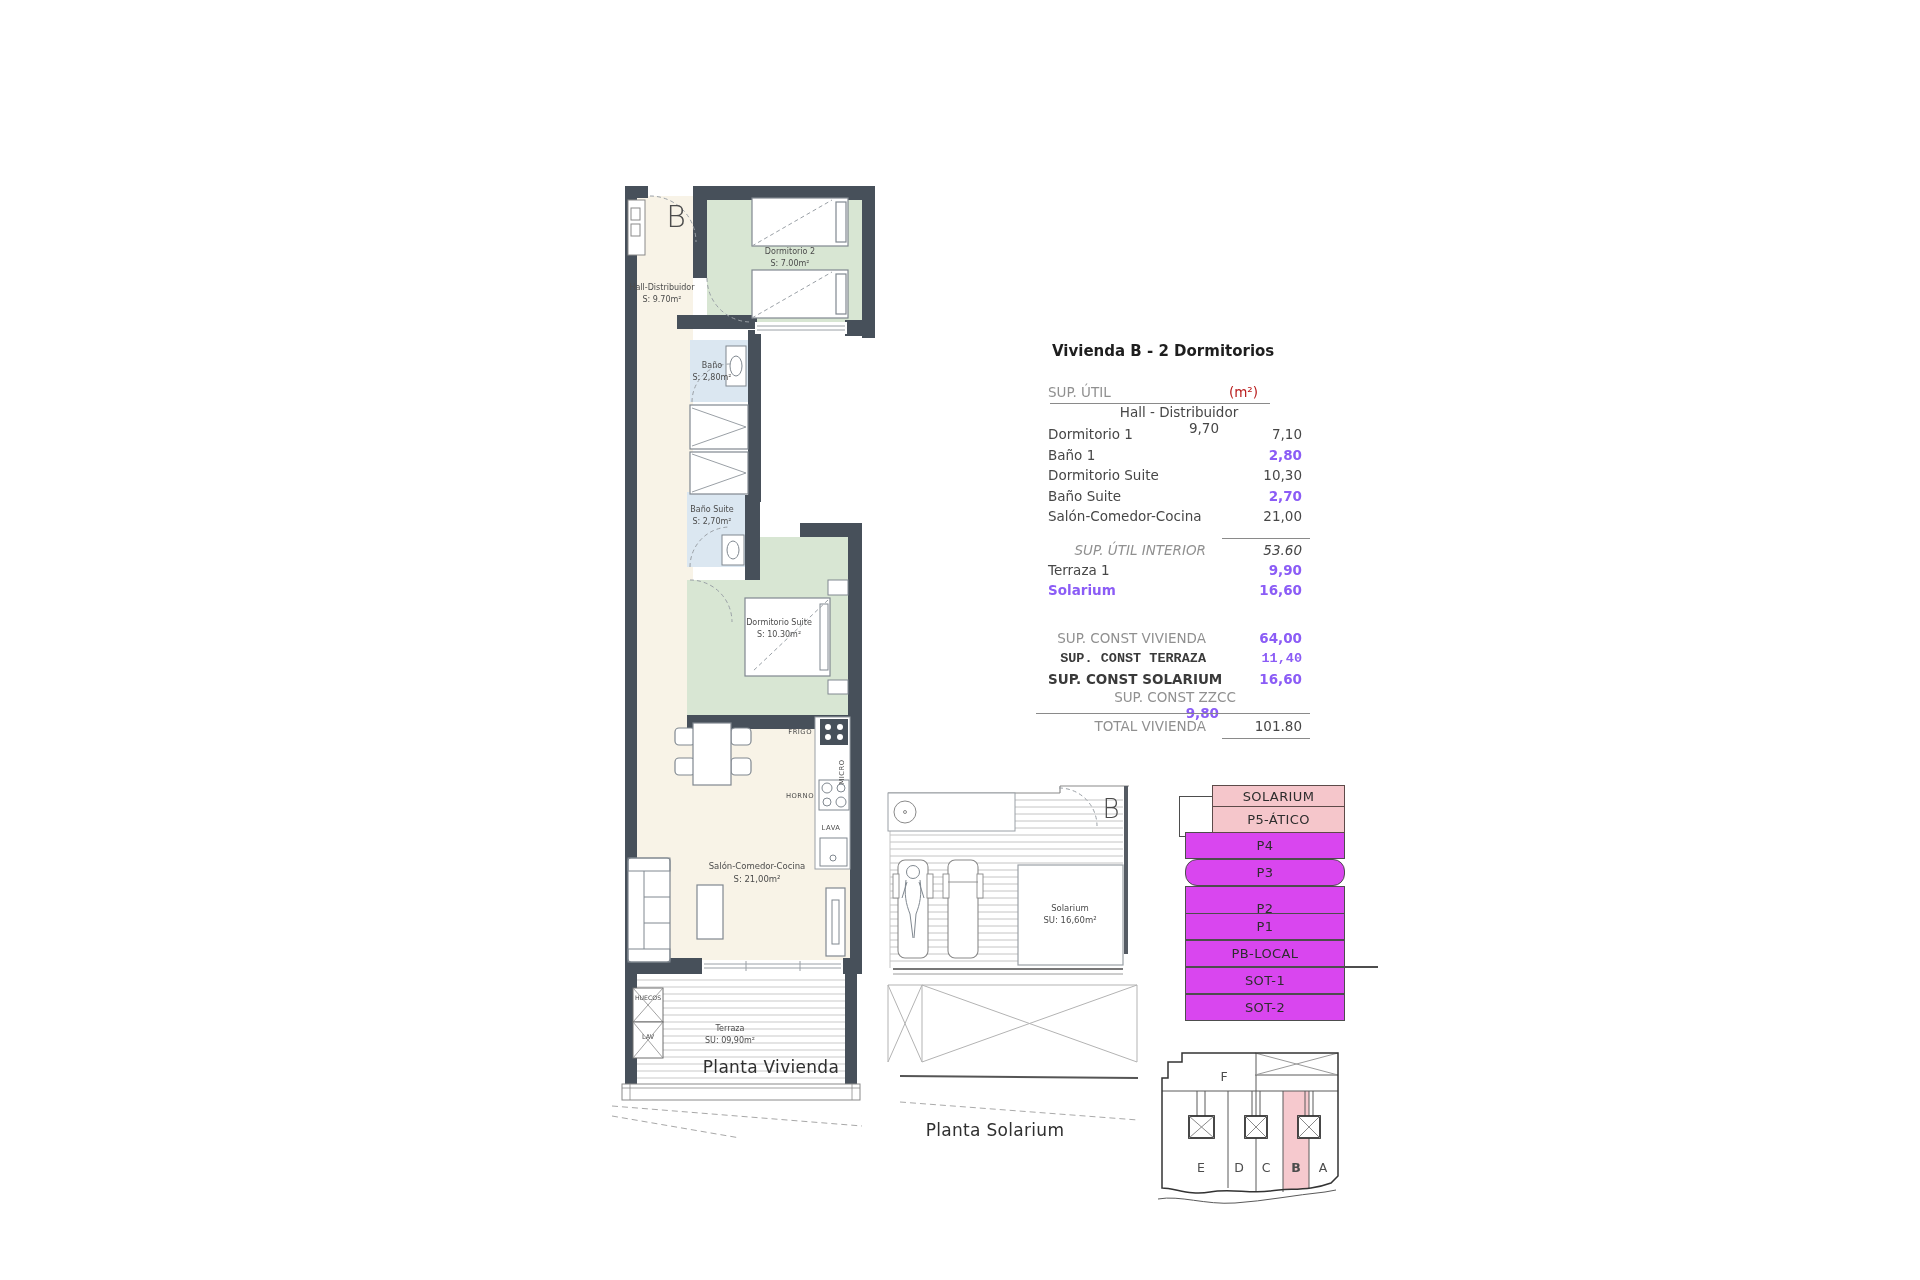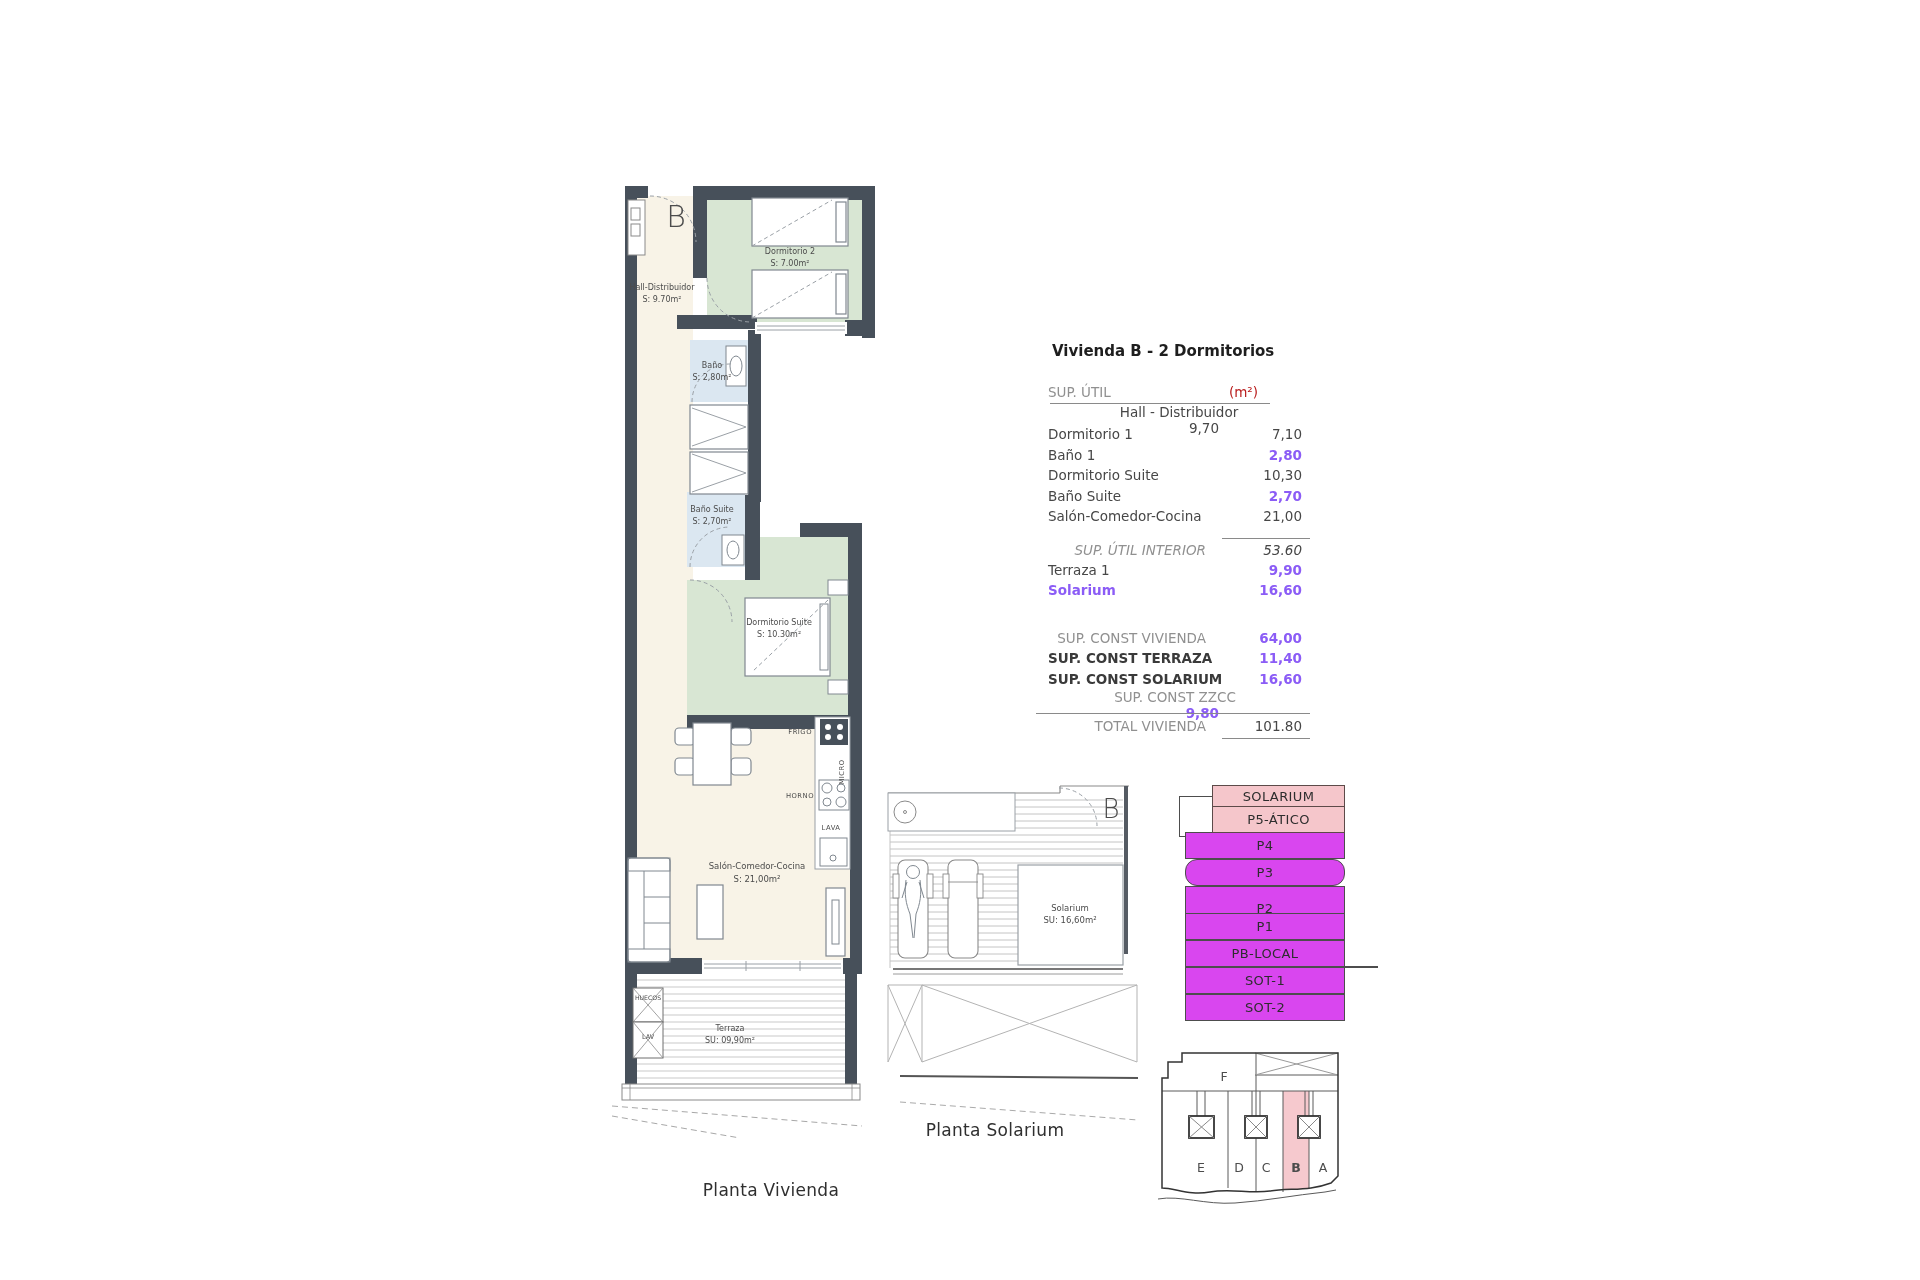--- a/index.html
+++ b/index.html
@@ -350,21 +350,21 @@
       </div>
     <div class="trow" style="top:240px;">
       <span class="lbl b">Solarium</span>
       <span class="val b">16,60</span>
       </div>
 
     <div class="trow" style="top:288px;">
       <span class="lbl r g">SUP. CONST VIVIENDA</span>
       <span class="val b">64,00</span>
       </div>
-    <div class="trow" style="top:308px;">
+    <div class="trow" style="top:308px;font-family:Liberation Mono, monospace;">
       <span class="lbl r dk">SUP. CONST TERRAZA</span>
       <span class="val b">11,40</span>
       </div>
     <div class="trow" style="top:329px;">
       <span class="lbl r dk">SUP. CONST SOLARIUM</span>
       <span class="val b">16,60</span>
       </div>
     <div class="trow" style="top:349px;flex-direction:column;">
       <span class="lbl r g">SUP. CONST ZZCC</span>
       <span class="val b">9,80</span>
@@ -448,16 +448,16 @@
     <g font-size="12.5" fill="#333" text-anchor="middle">
       <text x="74" y="36">F</text>
       <text x="51" y="127">E</text>
       <text x="89" y="127">D</text>
       <text x="116" y="127">C</text>
       <text x="146" y="127" fill="#9c3438" font-weight="bold">B</text>
       <text x="173" y="127">A</text>
     </g>
   </svg>
 
-  <div class="abs caption" style="left:671px;top:1180px;width:200px;">Planta Vivienda</div>
+  <div class="abs caption" style="left:671px;top:1057px;width:200px;">Planta Vivienda</div>
   <div class="abs caption" style="left:895px;top:1120px;width:200px;">Planta Solarium</div>
 
 </div>
 
 </body></html>

